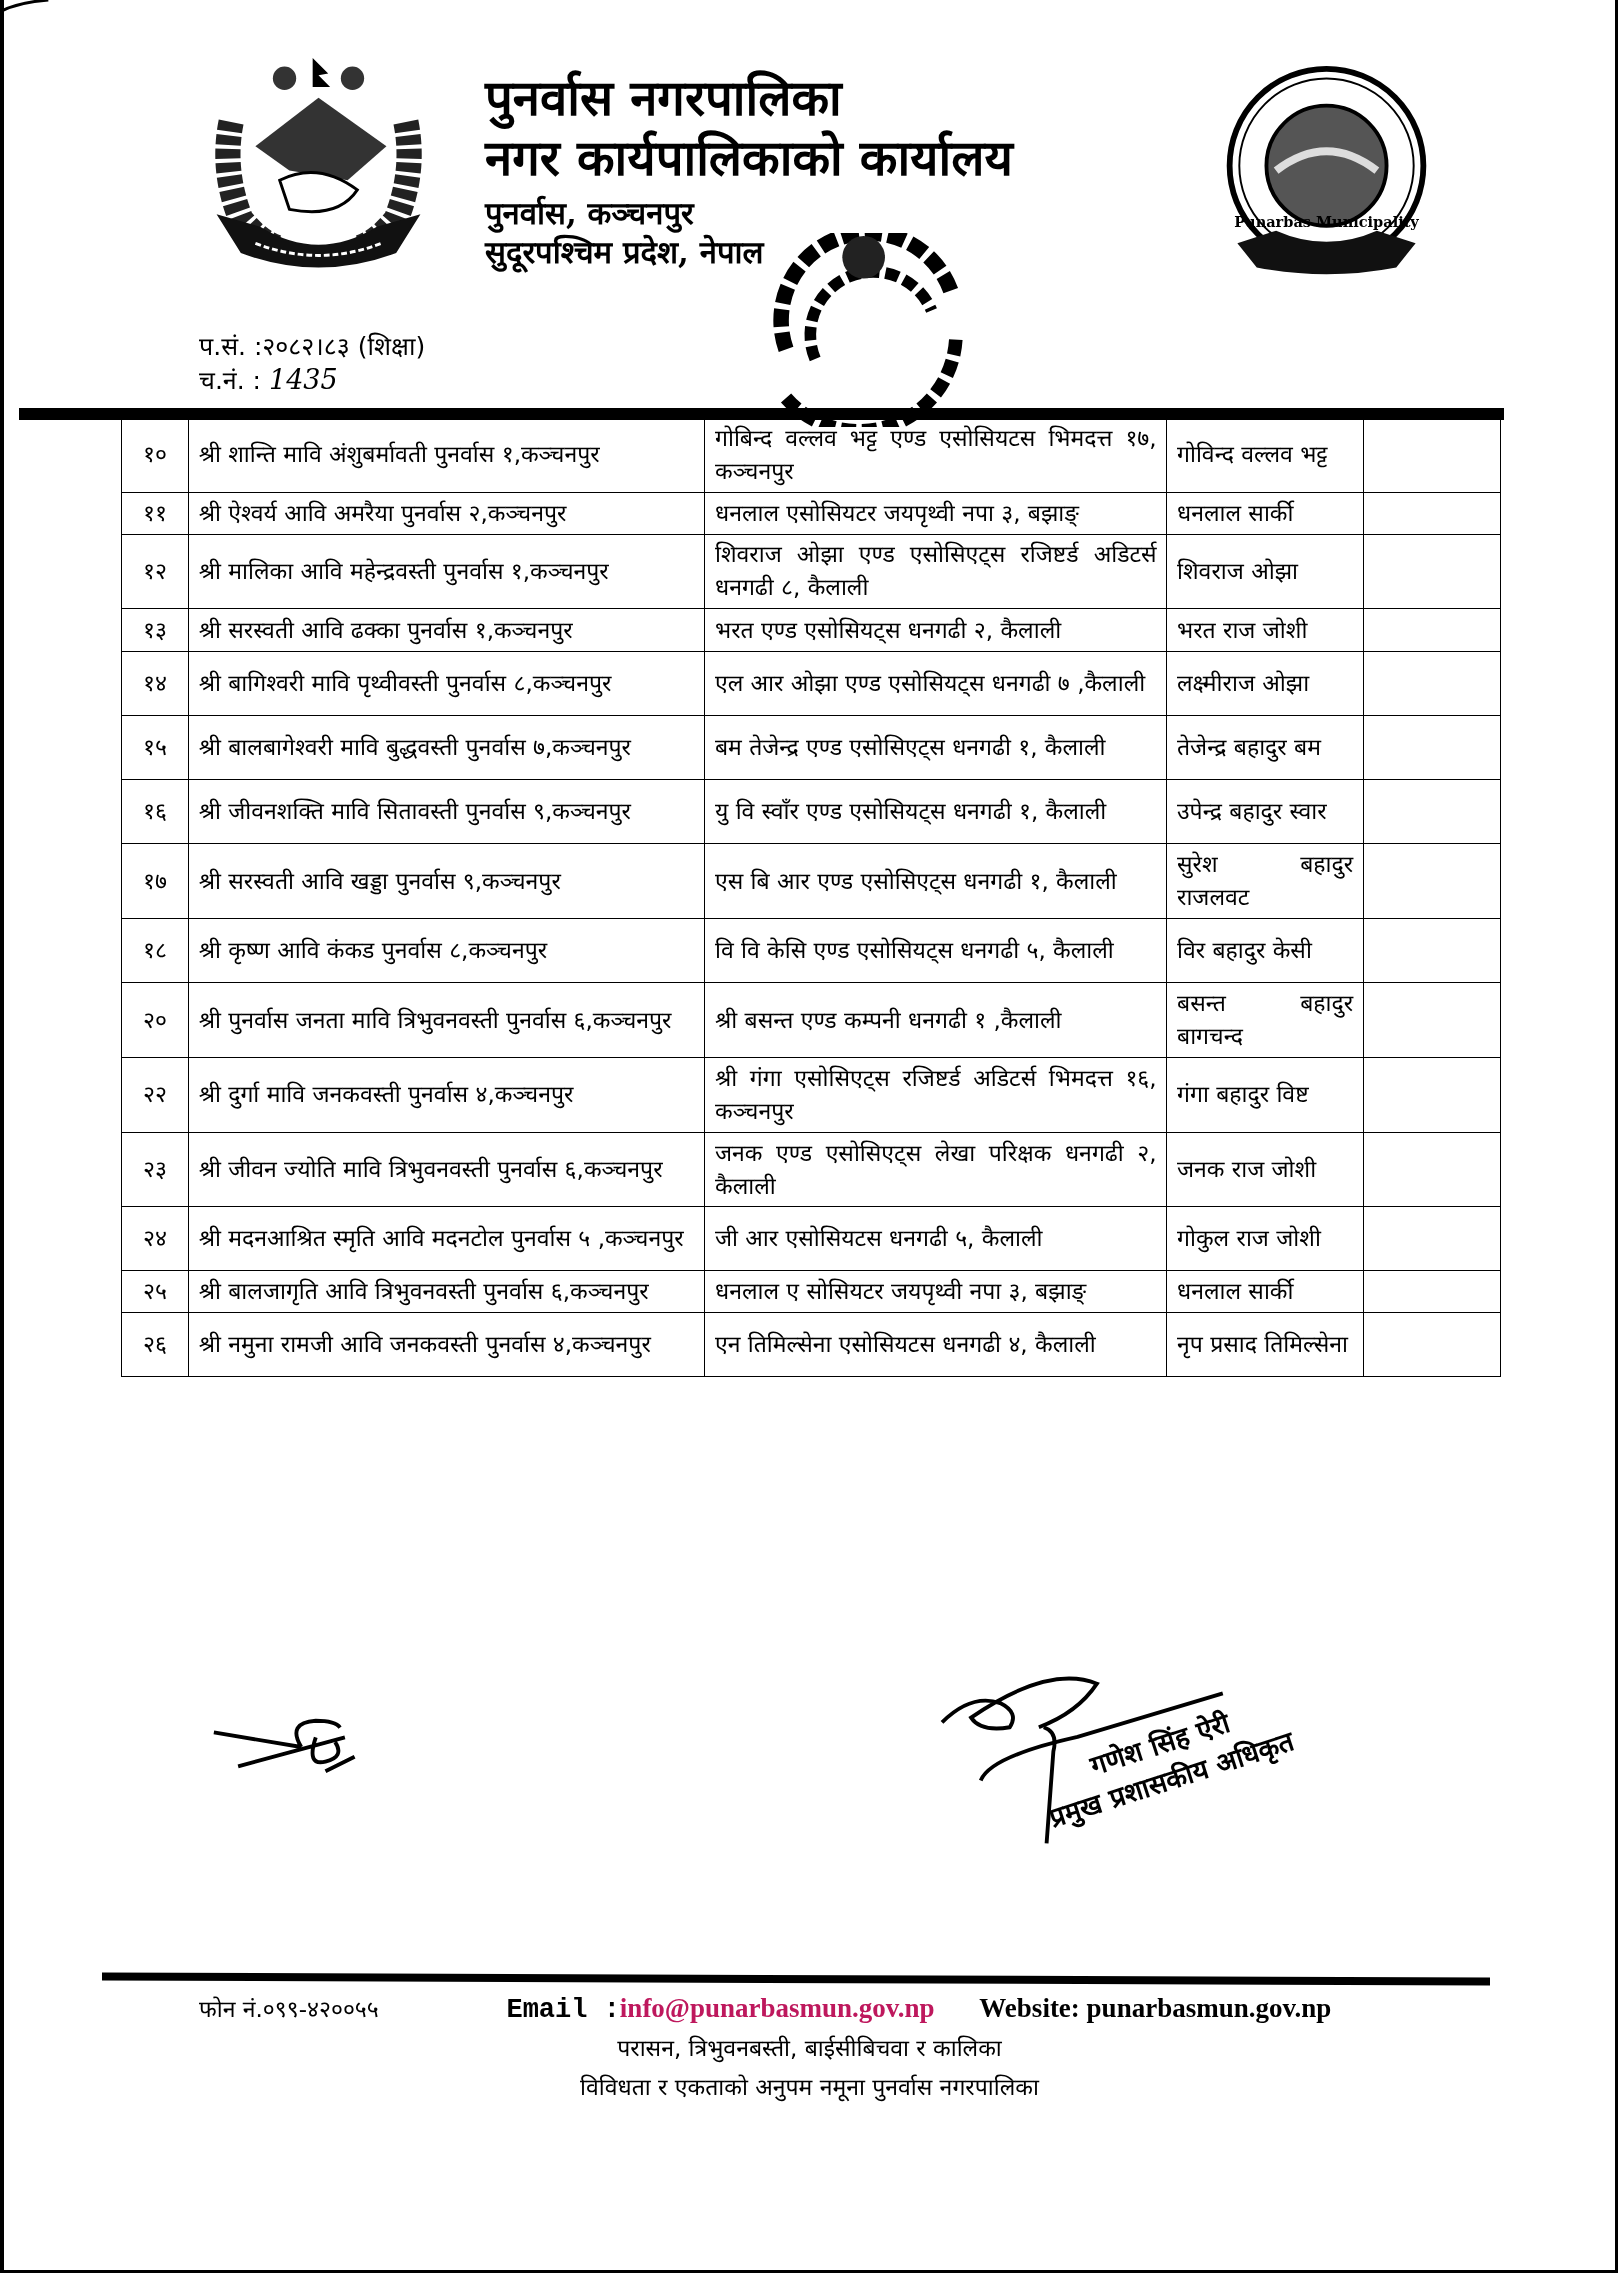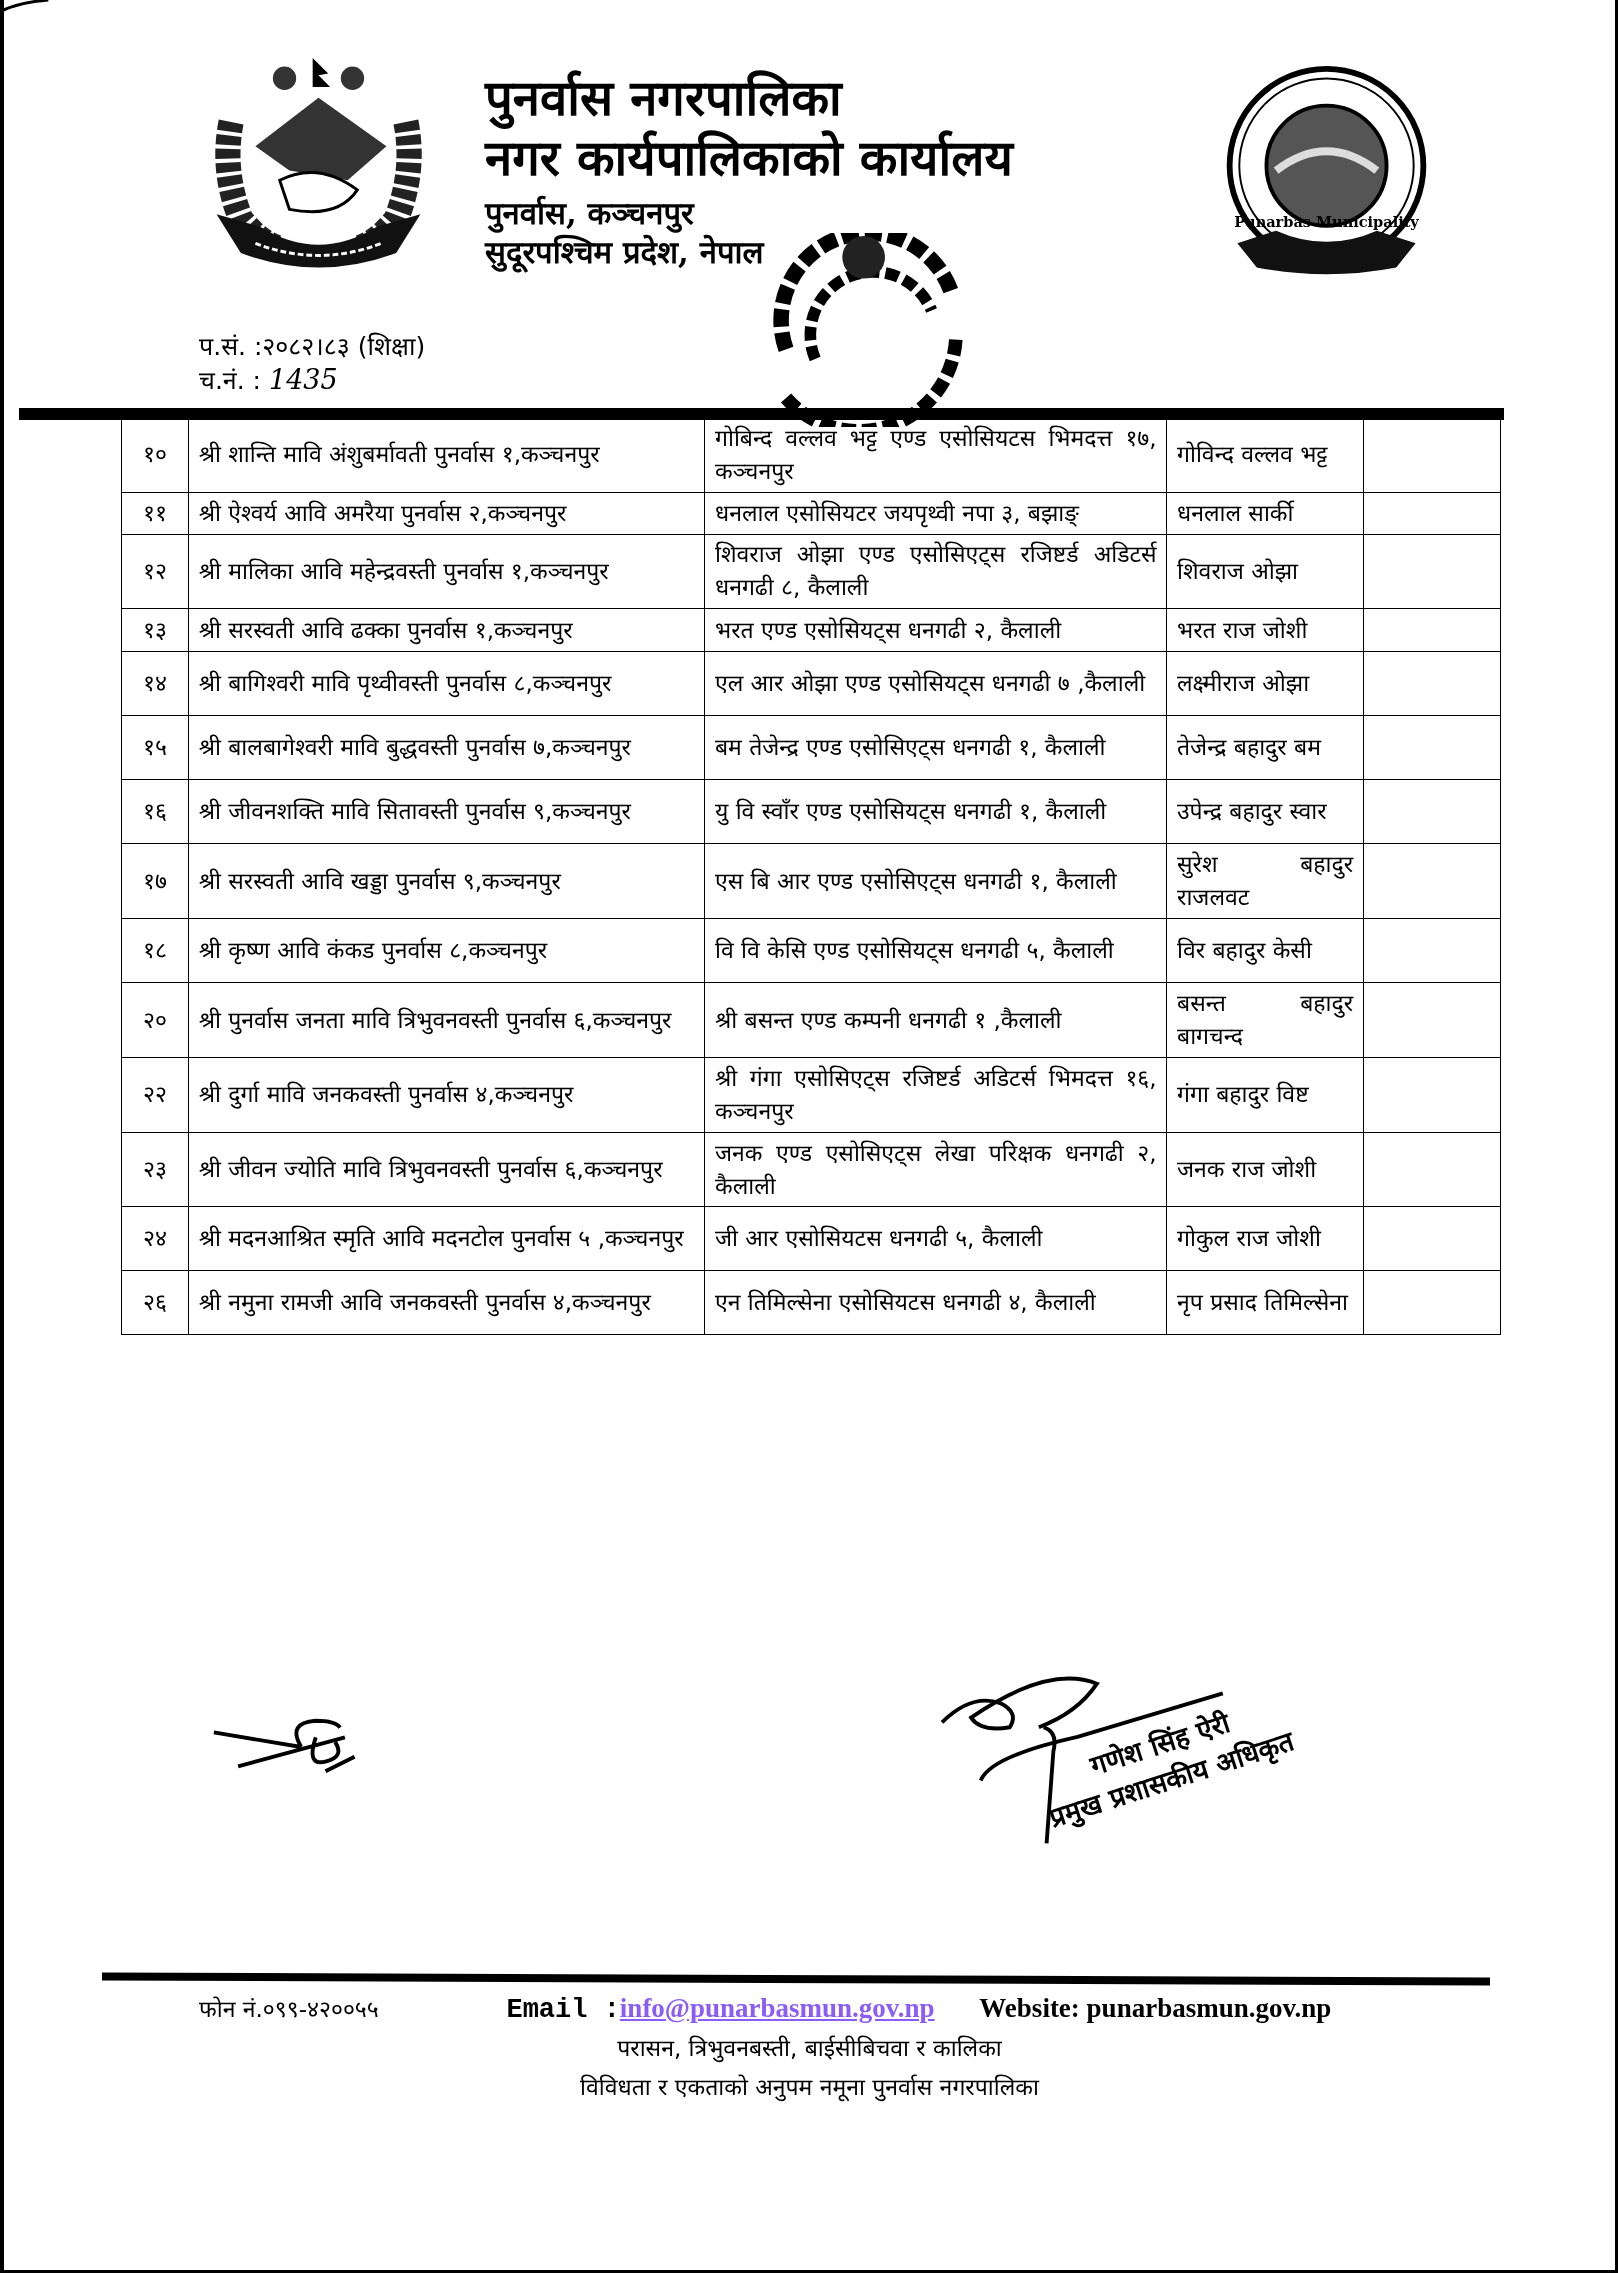--- a/index.html
+++ b/index.html
@@ -38,21 +38,21 @@
   .sig-right { position: absolute; left: 932px; top: 1674px; width: 417px; height: 213px; }
   .signatory { position: absolute; left: 1033px; top: 1766px; transform: rotate(-18deg); transform-origin: left top;
                font-family: "DejaVu Sans", sans-serif; font-weight: bold; font-size: 27px; line-height: 37px; text-align: center; }
 
   .footer-rule { position: absolute; left: 102px; top: 1975px; width: 1388px; height: 7.8px; background: #000;
                  transform: rotate(0.2deg); }
   .footer-contact { position: absolute; left: 199px; top: 1991px; width: 1261px; font-family: "Liberation Serif", serif;
                     font-weight: bold; font-size: 27px; line-height: 35px; white-space: nowrap; }
   .footer-contact .phone { font-family: "DejaVu Sans", sans-serif; font-weight: normal; font-size: 23px; display: inline-block; width: 291px; }
   .footer-contact .email-label { display: inline-block; margin-left: 9.7px; font-family: Liberation Mono, monospace; }
-  .footer-contact .email-link { text-decoration: underline; color: #8b5cf6; }
+  .footer-contact .email-link { color: #be185d; }
   .footer-contact .website { display: inline-block; margin-left: 38px; }
   .footer-line { position: absolute; left: 0; width: 1619px; text-align: center; font-size: 23px; line-height: 31px; }
   .footer-addr { top: 2033px; }
   .footer-motto { top: 2072px; }
 </style>
 </head>
 <body>
 
 <div class="page-edge-left"></div>
 <div class="page-edge-right"></div>
@@ -194,20 +194,27 @@
         <td class="person">जनक राज जोशी</td>
         <td class="blank"></td>
       </tr>
       <tr style="height: 64px;">
         <td class="sn">२४</td>
         <td class="school">श्री  मदनआश्रित स्मृति आवि मदनटोल पुनर्वास ५ ,कञ्चनपुर</td>
         <td class="auditor">जी आर एसोसियटस धनगढी ५, कैलाली</td>
         <td class="person">गोकुल राज जोशी</td>
         <td class="blank"></td>
       </tr>
+      <tr style="height: 35px;">
+        <td class="sn">२५</td>
+        <td class="school">श्री  बालजागृति आवि त्रिभुवनवस्ती पुनर्वास ६,कञ्चनपुर</td>
+        <td class="auditor">धनलाल ए सोसियटर जयपृथ्वी नपा  ३, बझाङ्</td>
+        <td class="person">धनलाल सार्की</td>
+        <td class="blank"></td>
+      </tr>
       <tr style="height: 64px;">
         <td class="sn">२६</td>
         <td class="school">श्री नमुना रामजी आवि जनकवस्ती पुनर्वास ४,कञ्चनपुर</td>
         <td class="auditor">एन तिमिल्सेना एसोसियटस धनगढी ४, कैलाली</td>
         <td class="person">नृप प्रसाद तिमिल्सेना</td>
         <td class="blank"></td>
       </tr>
     </tbody>
 </table>
 

